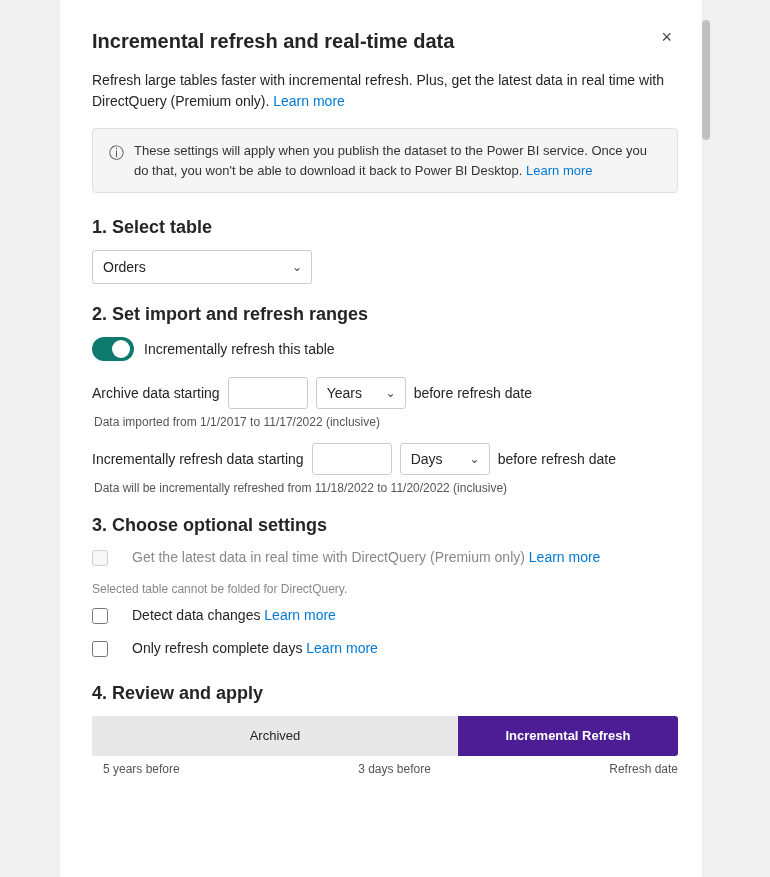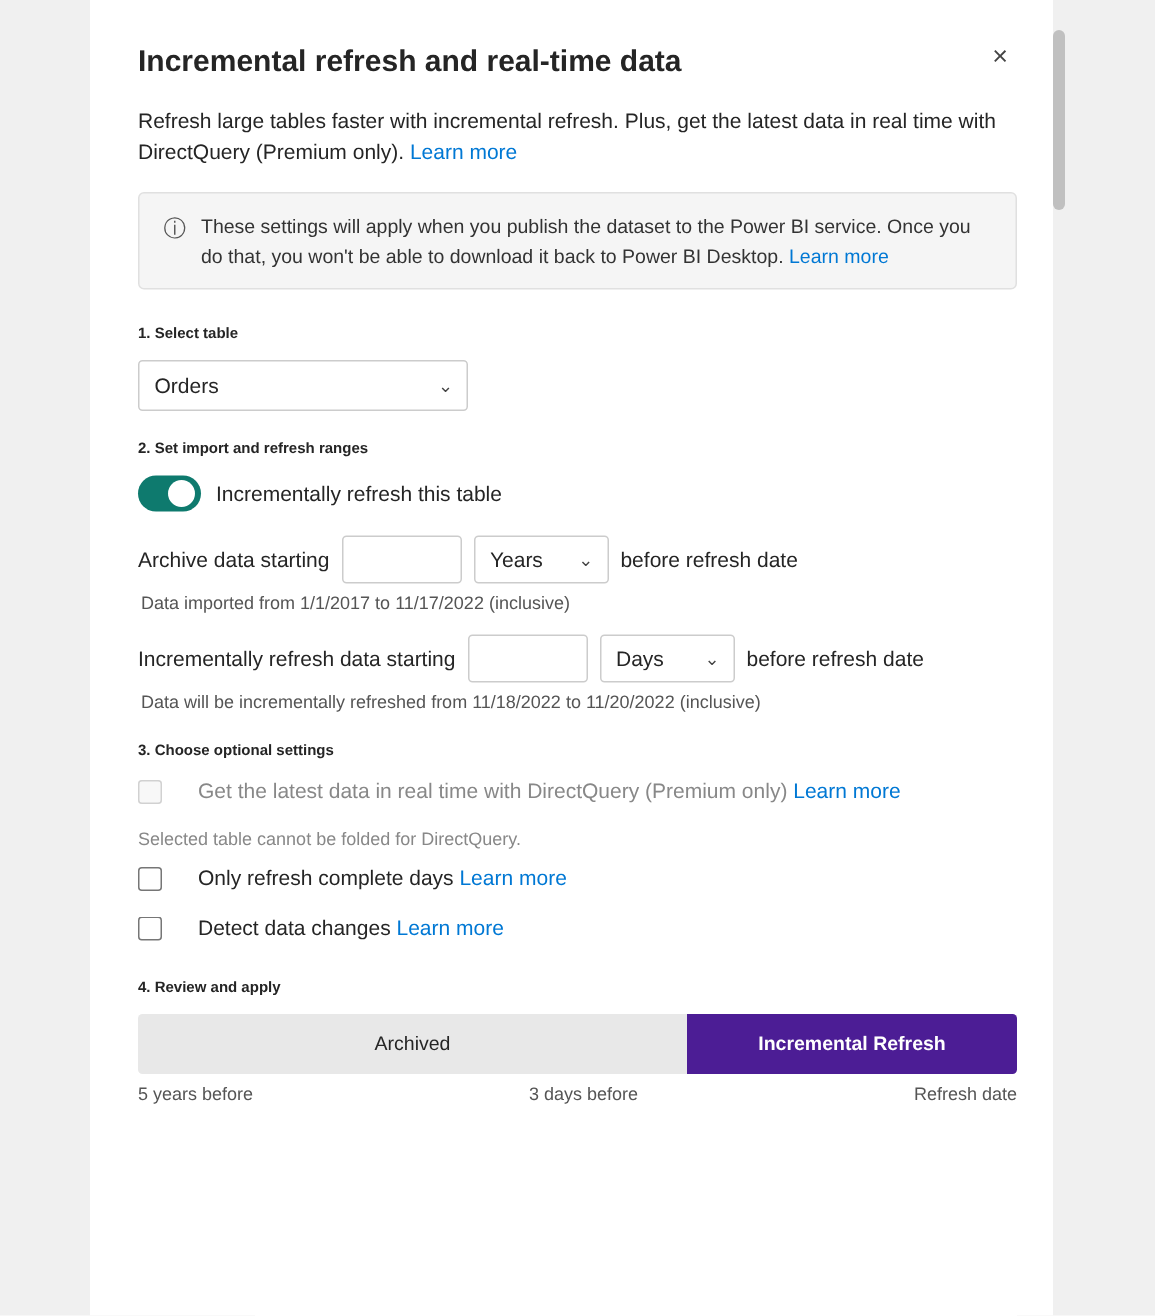--- a/index.html
+++ b/index.html
@@ -65,21 +65,21 @@
       color: #333;
       line-height: 1.5;
     }
     .info-icon {
       flex-shrink: 0;
       margin-top: 1px;
       color: #555;
       font-size: 15px;
     }
     .section-title {
-      font-size: 10px;
+      font-size: 18px;
       font-weight: 600;
       color: #252525;
       margin-bottom: 12px;
     }
     .section {
       margin-bottom: 20px;
     }
     .select-wrapper {
       position: relative;
       display: inline-block;
@@ -244,20 +244,21 @@
       font-size: 13px;
       color: #ffffff;
       font-weight: 600;
     }
     .bar-labels {
       display: flex;
       justify-content: space-between;
       margin-top: 6px;
       font-size: 12px;
       color: #555;
+      margin-left: 11px;
     }
     .scrollbar {
       position: absolute;
       right: 0;
       top: 0;
       width: 8px;
       height: 100%;
       background: #f0f0f0;
     }
     .scrollbar-thumb {
@@ -357,29 +358,29 @@
       <span class="checkbox-label disabled-text">
         <span>Get the latest data in real time with DirectQuery (Premium only)</span>
         <a href="#">Learn more</a>
       </span>
     </div>
     <div class="disabled-hint">Selected table cannot be folded for DirectQuery.</div>
 
     <div class="checkbox-row">
       <input type="checkbox" style="">
       <span class="checkbox-label">
-        <span>Only refresh complete days</span>
+        <span>Detect data changes</span>
         <a href="#">Learn more</a>
       </span>
     </div>
 
     <div class="checkbox-row">
       <input type="checkbox" style="">
       <span class="checkbox-label">
-        <span>Detect data changes</span>
+        <span>Only refresh complete days</span>
         <a href="#">Learn more</a>
       </span>
     </div>
   </div>
 
   <div class="review-section">
     <div class="section-title">4. Review and apply</div>
     <div class="review-bar-container">
       <div class="review-bar">
         <div class="bar-archived">Archived</div>

